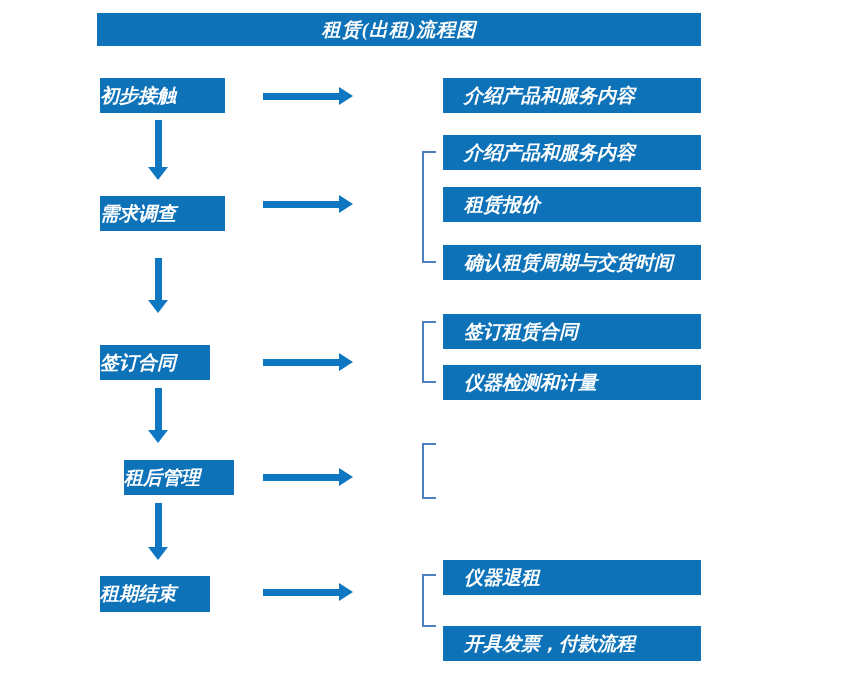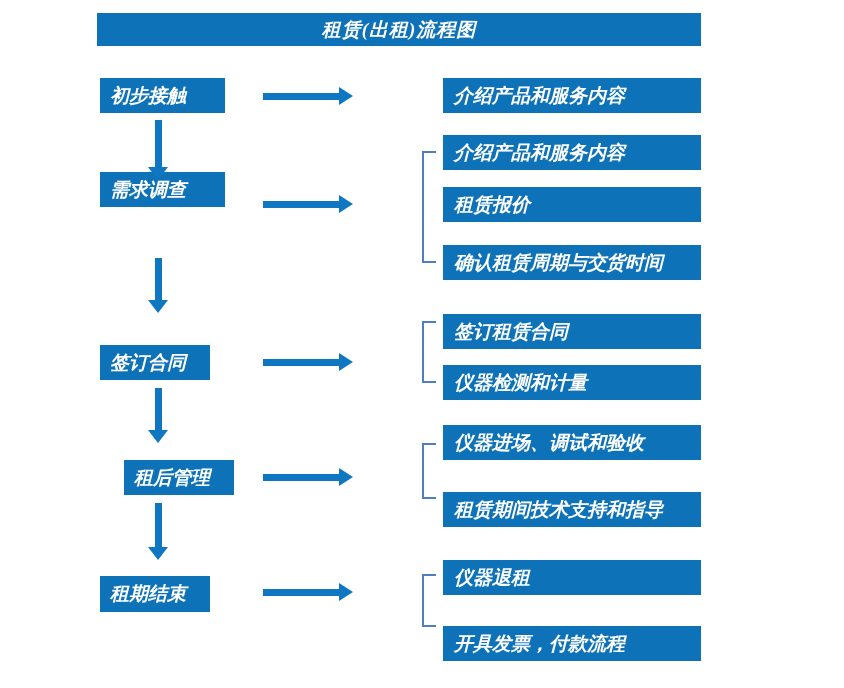--- a/index.html
+++ b/index.html
@@ -26,24 +26,23 @@
     box-sizing: border-box;
     font-style: italic;
   }
   .title-bar {
     text-align: center;
     line-height: 33px;
     letter-spacing: 1px;
   }
   .stage, .detail {
     line-height: 35px;
-    padding-left: 10px;
     white-space: nowrap;
   }
-  .detail { padding-left: 11px; }
+  .detail { padding-left: 21px; }
   
   .harrow {
     position: absolute;
     display: flex;
     align-items: center;
     height: 18px;
   }
   .harrow .shaft { flex: 1; height: 7px; background: var(--arrow-blue); }
   .harrow .head {
     width: 0; height: 0;
@@ -76,21 +75,21 @@
   }
 </style>
 </head>
 <body>
 
 <div class="canvas">
 
   <div class="bluebox title-bar" style="left:97px; top:13px; width:604px; height:33px;">租赁(出租)流程图</div>
 
   <div class="bluebox stage" style="left:100px; top:78px; width:125px; height:35px;">初步接触</div>
-  <div class="bluebox stage" style="left:100px; top:172px; width:125px; height:35px;">需求调查</div>
+  <div class="bluebox stage" style="left:100px; top:196px; width:125px; height:35px;">需求调查</div>
   <div class="bluebox stage" style="left:100px; top:345px; width:110px; height:35px;">签订合同</div>
   <div class="bluebox stage" style="left:100px; top:460px; width:110px; height:35px;margin-left:24px;">租后管理</div>
   <div class="bluebox stage" style="left:100px; top:576px; width:110px; height:36px; line-height:36px;">租期结束</div>
 
   <div class="varrow" style="left:148px; top:120px; height:60px;">
     <div class="shaft"></div>
     <div class="head"></div>
   </div>
   <div class="varrow" style="left:148px; top:258px; height:55px;">
     <div class="shaft"></div>
@@ -133,19 +132,17 @@
 
   <div class="bluebox detail" style="left:443px; top:78px; width:258px; height:35px;">介绍产品和服务内容</div>
 
   <div class="bluebox detail" style="left:443px; top:135px; width:258px; height:35px;">介绍产品和服务内容</div>
   <div class="bluebox detail" style="left:443px; top:187px; width:258px; height:35px;">租赁报价</div>
   <div class="bluebox detail" style="left:443px; top:245px; width:258px; height:35px;">确认租赁周期与交货时间</div>
 
   <div class="bluebox detail" style="left:443px; top:314px; width:258px; height:35px;">签订租赁合同</div>
   <div class="bluebox detail" style="left:443px; top:365px; width:258px; height:35px;">仪器检测和计量</div>
 
-  <div class="bluebox detail" style="left:443px; top:425px; width:258px; height:35px;">仪器进场、调试和验收</div>
-  <div class="bluebox detail" style="left:443px; top:492px; width:258px; height:35px;">租赁期间技术支持和指导</div>
 
   <div class="bluebox detail" style="left:443px; top:560px; width:258px; height:35px;">仪器退租</div>
   <div class="bluebox detail" style="left:443px; top:626px; width:258px; height:35px;">开具发票，付款流程</div>
 
 </div>
 
 </body></html>

